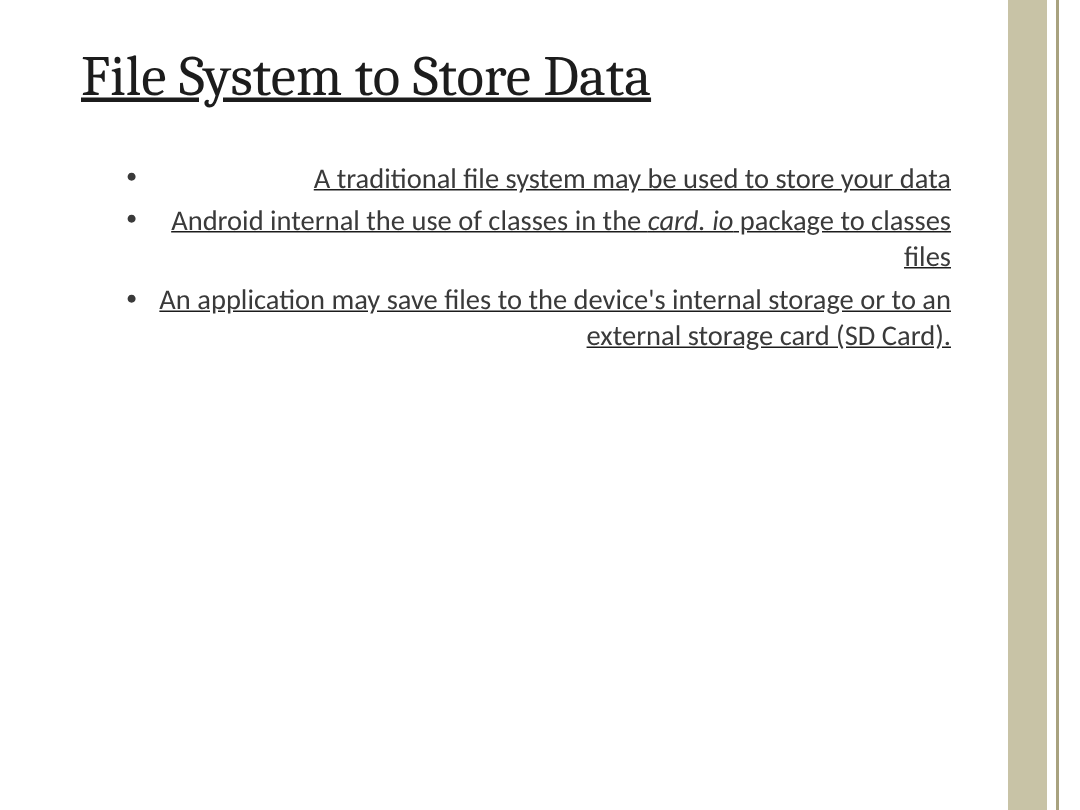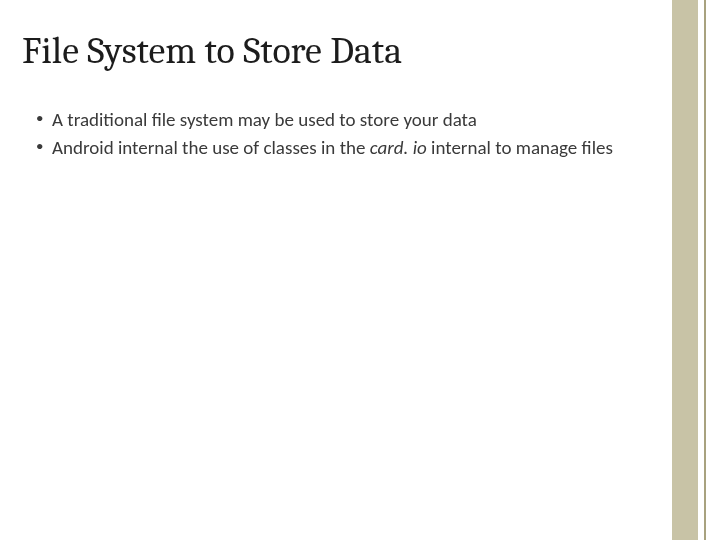--- a/index.html
+++ b/index.html
@@ -33,37 +33,39 @@
     right: 14px;
     width: 2px;
     height: 100%;
     background: var(--accent-dark);
   }
   .slide {
     position: relative;
     width: 100%;
     height: 100%;
     box-sizing: border-box;
-    padding: 30px 70px 30px 22px;
+    padding: 30px 70px 30px 54px;
+    text-decoration: underline;
   }
   .title {
     font-family: "Cambria", "Georgia", serif;
     font-size: 38px;
     font-weight: 400;
     margin: 0 0 34px 0;
     line-height: 1.15;
     color: var(--text);
   }
   ul.bullets {
     list-style: none;
-    margin: 0;
+    margin: 16px;
     padding: 0 0 0 14px;
     font-size: 19px;
     line-height: 1.28;
     color: var(--muted);
+    text-align: right;
   }
   ul.bullets li {
     position: relative;
     padding-left: 16px;
     margin-bottom: 4px;
   }
   ul.bullets li::before {
     content: "•";
     position: absolute;
     left: 0;
@@ -83,16 +85,19 @@
 <div class="stripe-line"></div>
 
 <div class="slide">
   <h1 class="title">File System to Store Data</h1>
 
   <ul class="bullets">
     <li>
       <span>A traditional file system may be used to store your data</span><span class="italic"></span><span></span>
     </li>
     <li>
-      <span>Android internal the use of classes in the </span><span class="italic">card. io</span><span> internal to manage files</span>
+      <span>Android internal the use of classes in the </span><span class="italic">card. io</span><span> package to classes files</span>
+    </li>
+    <li>
+      <span>An application may save files to the device's internal storage or to an external storage card (SD Card).</span><span class="italic"></span><span></span>
     </li>
   </ul>
 </div>
 
 </body></html>

